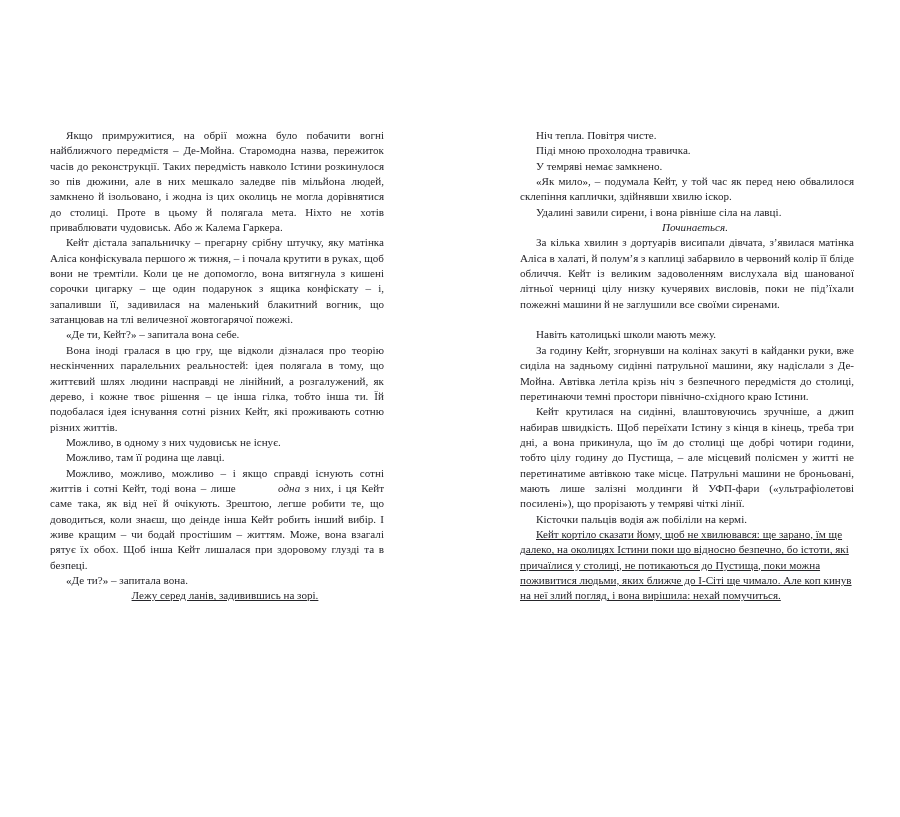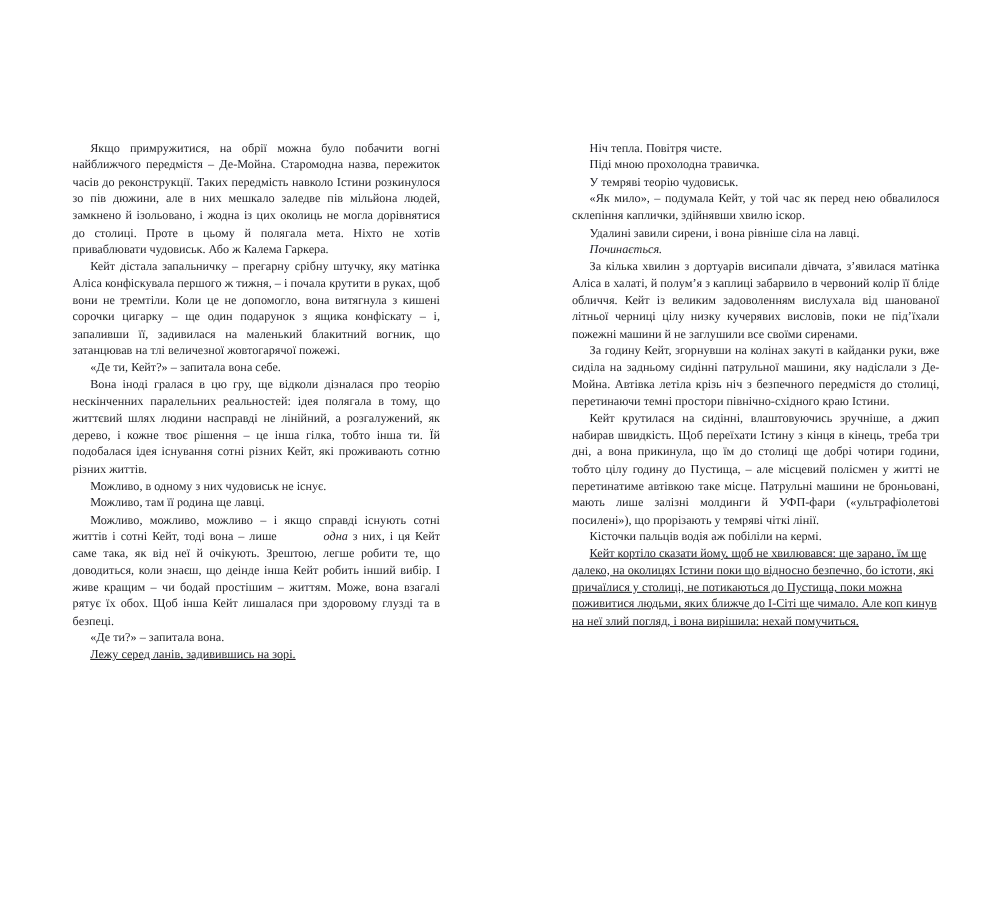--- a/index.html
+++ b/index.html
@@ -18,21 +18,21 @@
     position: relative;
     width: 900px;
     height: 817px;
     background: #ffffff;
   }
   .page {
     position: absolute;
     top: 128px;
     width: 334px;
   }
-  .page-left  { left: 66px; }
+  .page-left  { left: 50px; }
   .page-right { left: 520px; }
 
   .column {
     font-size: 11.1px;
     line-height: 15.35px;
     text-align: justify;
     text-justify: inter-word;
     hyphens: manual;
     color: #25252a;
   }
@@ -41,21 +41,21 @@
     text-indent: 16px;
   }
   .column p.gap-before {
     margin-top: 15.35px;
   }
   .column p:last-child {
     text-align: left;
     text-decoration: underline;
   }
   .column p.last-line {
-    text-align: left;
+    text-align: center;
   }
   em, .ital {
     font-style: italic;
     margin-left: 38px;
   }
 </style>
 </head>
 <body>
 
 <div class="spread">
@@ -72,25 +72,26 @@
       <p>«Де ти?» – запитала вона.</p>
       <p class="last-line">Лежу серед ланів, задивившись на зорі.</p>
     </div>
 
   </div>
 
   <div class="page page-right">
     <div class="column">
       <p>Ніч тепла. Повітря чисте.</p>
       <p>Піді мною прохолодна травичка.</p>
-      <p>У темряві теорію чудовиськ.</p>
+      <p>У темряві немає замкнено.</p>
       <p>«Як мило», – подумала Кейт, у той час як перед нею обвалилося склепіння каплички, здійнявши хвилю іскор.</p>
       <p>Удалині завили сирени, і вона рівніше сіла на лавці.</p>
       <p class="ital last-line">Починається.</p>
       <p>За кілька хвилин з дортуарів висипали дівчата, з’явилася матінка Аліса в халаті, й полум’я з каплиці забарвило в червоний колір її бліде обличчя. Кейт із великим задоволенням вислухала від шанованої літньої черниці цілу низку кучерявих висловів, поки не під’їхали пожежні машини й не заглушили все своїми сиренами.</p>
+      <p class="gap-before">Навіть католицькі школи мають межу.</p>
       <p>За годину Кейт, згорнувши на колінах закуті в кайданки руки, вже сиділа на задньому сидінні патрульної машини, яку надіслали з Де-Мойна. Автівка летіла крізь ніч з безпечного передмістя до столиці, перетинаючи темні простори північно-східного краю Істини.</p>
       <p>Кейт крутилася на сидінні, влаштовуючись зручніше, а джип набирав швидкість. Щоб переїхати Істину з кінця в кінець, треба три дні, а вона прикинула, що їм до столиці ще добрі чотири години, тобто цілу годину до Пустища, – але місцевий полісмен у житті не перетинатиме автівкою таке місце. Патрульні машини не броньовані, мають лише залізні молдинги й УФП-фари («ультрафіолетові посилені»), що прорізають у темряві чіткі лінії.</p>
       <p>Кісточки пальців водія аж побіліли на кермі.</p>
       <p>Кейт кортіло сказати йому, щоб не хвилювався: ще зарано, їм ще далеко, на околицях Істини поки що відносно безпечно, бо істоти, які причаїлися у столиці, не потикаються до Пустища, поки можна поживитися людьми, яких ближче до І-Сіті ще чимало. Але коп кинув на неї злий погляд, і вона вирішила: нехай помучиться.</p>
     </div>
 
   </div>
 
 </div>
 

